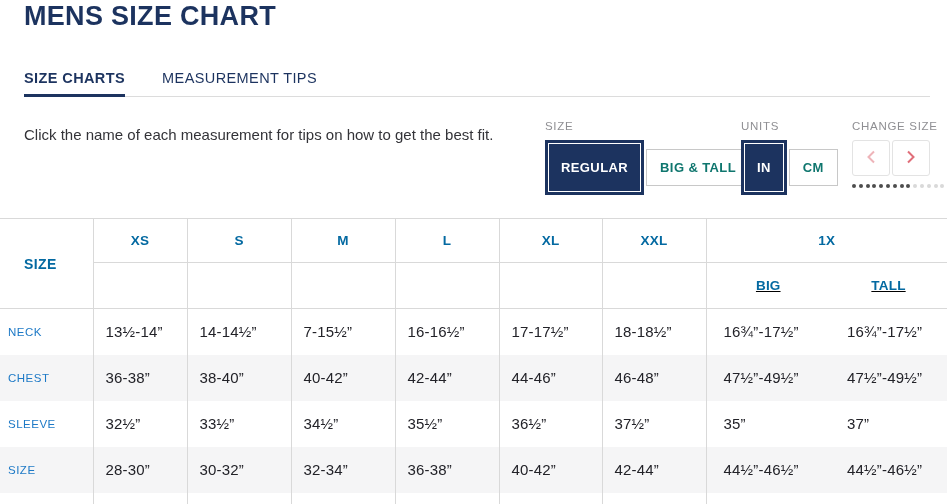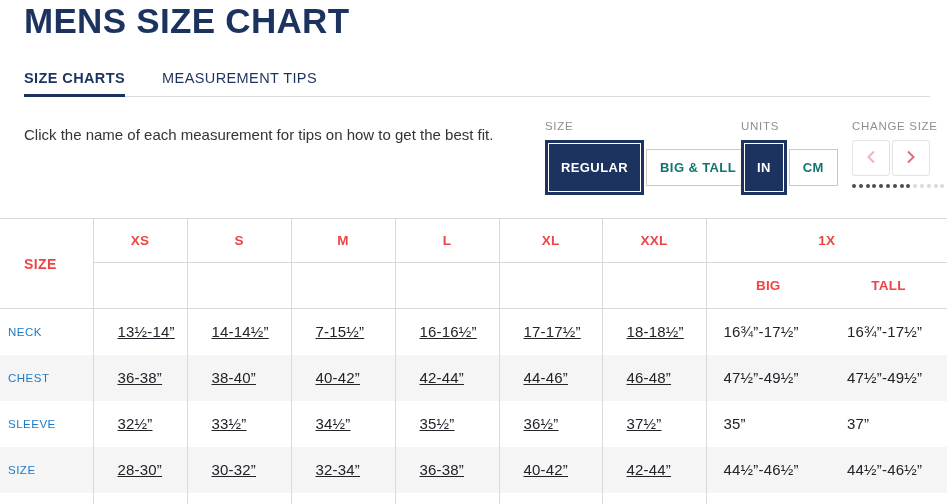--- a/index.html
+++ b/index.html
@@ -17,21 +17,21 @@
   *{box-sizing:border-box;margin:0;padding:0;}
   html,body{background:#fff;}
   body{
     font-family:"Liberation Sans", sans-serif;
     width:947px;height:504px;overflow:hidden;position:relative;
   }
   .page{position:absolute;inset:0;width:947px;height:504px;}
 
   .page-title{
     position:absolute;left:24px;top:1px;
-    font-size:35px;font-weight:800;color:var(--navy);letter-spacing:.3px;
+    font-size:27px;font-weight:800;color:var(--navy);letter-spacing:.3px;
   }
 
   .tabs{
     position:absolute;left:24px;top:70px;width:906px;
     display:flex;gap:37px;border-bottom:1px solid #dcdcdc;
   }
   .tab{
     position:relative;padding-bottom:10px;cursor:pointer;
     font-size:14.5px;color:var(--navy);letter-spacing:.4px;font-weight:500;
   }
@@ -72,35 +72,35 @@
     position:absolute;left:852px;top:184px;display:flex;gap:2.8px;
   }
   .dot{width:4px;height:4px;border-radius:50%;background:var(--dot-off);}
   .dot.on{background:var(--dot-on);}
 
   .table-wrap{position:absolute;left:0;top:218px;width:947px;height:286px;overflow:hidden;}
   table{border-collapse:collapse;table-layout:fixed;width:947px;border-top:1px solid var(--border);}
   th,td{vertical-align:middle;padding:0;}
   .bl{border-left:1px solid var(--border);}
   thead tr.h1{height:44px;}
-  thead tr.h2{height:46px;}
+  thead tr.h2{height:46px;text-decoration:underline;}
   thead tr.h1 th.hb{border-bottom:1px solid var(--border);}
-  thead th{font-size:13.5px;font-weight:700;color:#ef4444;text-align:center;letter-spacing:.2px;}
+  thead th{font-size:13.5px;font-weight:700;color:#0369a1;text-align:center;letter-spacing:.2px;}
   th.corner{
     text-align:left;padding-left:24px;font-size:14px;letter-spacing:.4px;
     border-bottom:1px solid var(--border);
   }
   thead tr.h2 th{border-bottom:1px solid var(--border);}
   tbody tr{height:46px;}
   tbody tr.stripe{background:var(--stripe);}
   td.row-label{
     padding-left:8px;font-size:11.5px;font-weight:400;letter-spacing:.5px;
     color:var(--link);cursor:pointer;
   }
-  td.val{padding-left:24px;font-size:15px;color:var(--text);letter-spacing:.2px;text-decoration:underline;}
+  td.val{padding-left:12px;font-size:15px;color:var(--text);letter-spacing:.2px;}
   td.gval{padding-left:17px;font-size:15px;color:var(--text);letter-spacing:.2px;}
   tbody tr.partial{height:12px;}
 </style>
 </head>
 <body>
 
 <div class="page">
 
   <h1 class="page-title">MENS SIZE CHART</h1>
 

